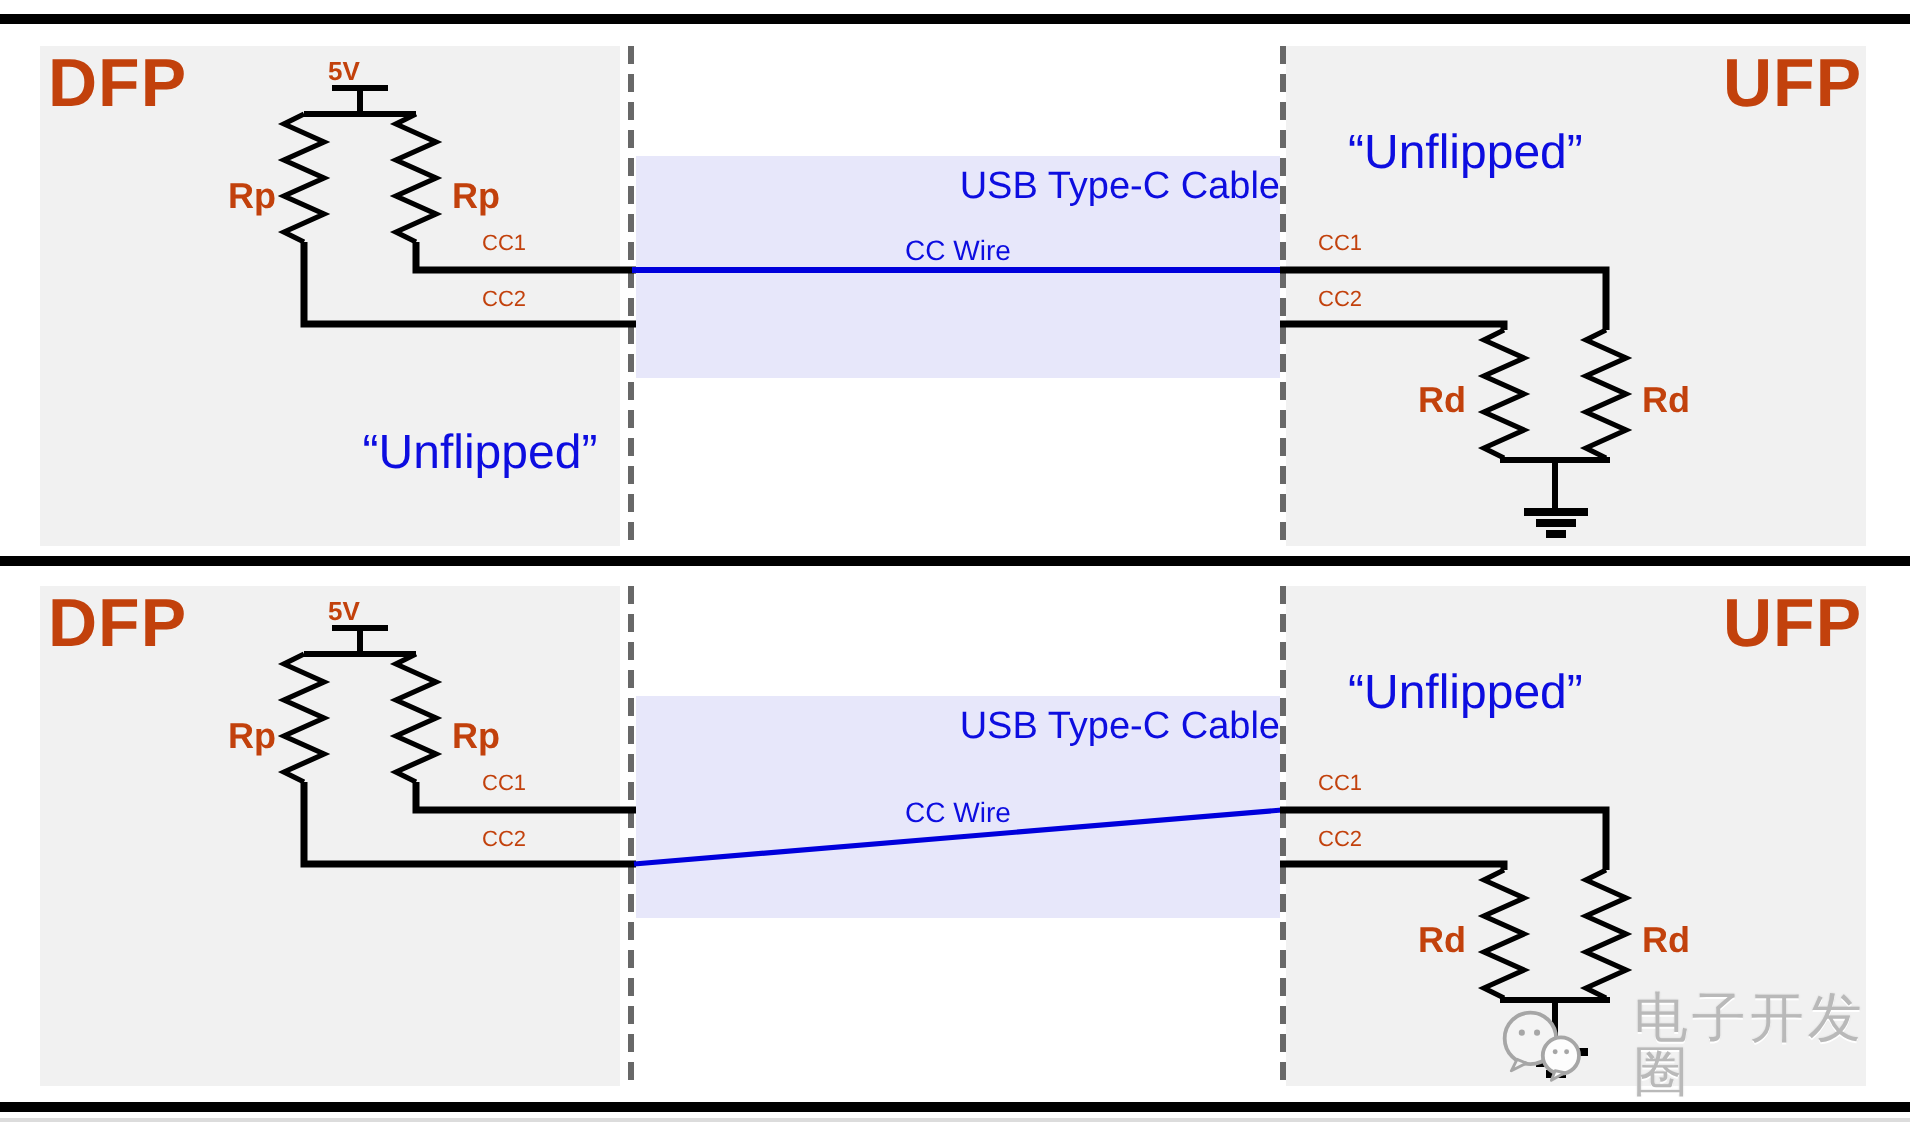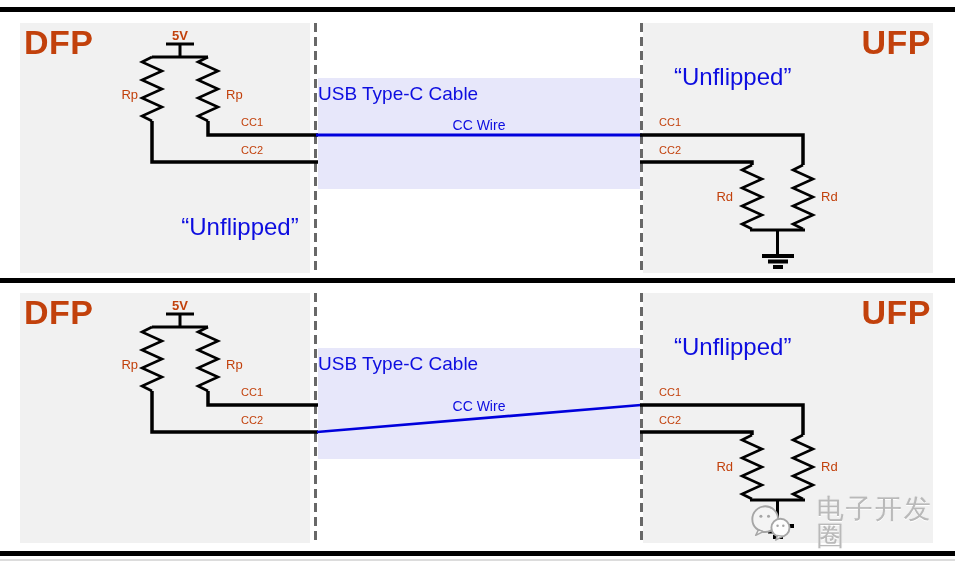--- a/index.html
+++ b/index.html
@@ -13,36 +13,36 @@
   .side{position:absolute;top:0;height:250px;background:#F1F1F1;}
   .side.left{left:20px;width:290px;}
   .side.right{left:643px;width:290px;}
   .cable{position:absolute;left:318px;top:55px;width:322px;height:111px;background:#E7E7FA;}
   .wires{position:absolute;left:0;top:0;width:955px;height:252px;}
   .lbl{position:absolute;white-space:nowrap;color:#c2410c;line-height:1.15;}
   .port-title{top:0;font-size:34px;font-weight:600;letter-spacing:.5px;}
   .dfp-title{left:24px;}
   .ufp-title{right:24px;}
   .blue{color:#0d0de0;}
-  .supply{left:164px;top:6px;width:32px;text-align:center;font-size:13px;font-weight:700;}
-  .rlabel{font-size:13px;font-weight:400;}
+  .supply{left:164px;top:6px;width:32px;font-size:13px;font-weight:700;}
+  .rlabel{font-size:18px;font-weight:700;}
   .rp-left{left:98px;top:65px;width:40px;text-align:right;}
   .rp-right{left:226px;top:65px;}
   .rd-left{left:693px;top:167px;width:40px;text-align:right;}
   .rd-right{left:821px;top:167px;}
   .cclabel{font-size:11px;font-weight:400;}
   .cc1-dfp{left:241px;top:93px;}
   .cc2-dfp{left:241px;top:121px;}
   .cc1-ufp{left:659px;top:93px;}
   .cc2-ufp{left:659px;top:121px;}
   .orient{font-size:24px;}
   .orient-dfp{left:120px;top:190px;width:240px;text-align:center;}
   .panel-b .orient-dfp{left:98px;}
   .orient-ufp{left:674px;top:40px;}
-  .cable-title{left:318px;top:60px;width:322px;text-align:left;font-size:19px;}
+  .cable-title{left:318px;top:60px;width:322px;text-align:right;font-size:19px;}
   .wire-label{left:318px;top:94px;width:322px;text-align:center;font-size:14px;}
   .panel-b .wire-label{top:105px;}
   .wm{position:absolute;left:749px;top:203px;display:flex;align-items:center;gap:24px;}
   .wm-text{font-size:27px;color:#b9b9b9;letter-spacing:2px;line-height:1;
            text-shadow:0 1px 0 #fff, 0 0 1px #cfcfcf;}
 </style>
 </head>
 <body>
 
 <div class="stage">

